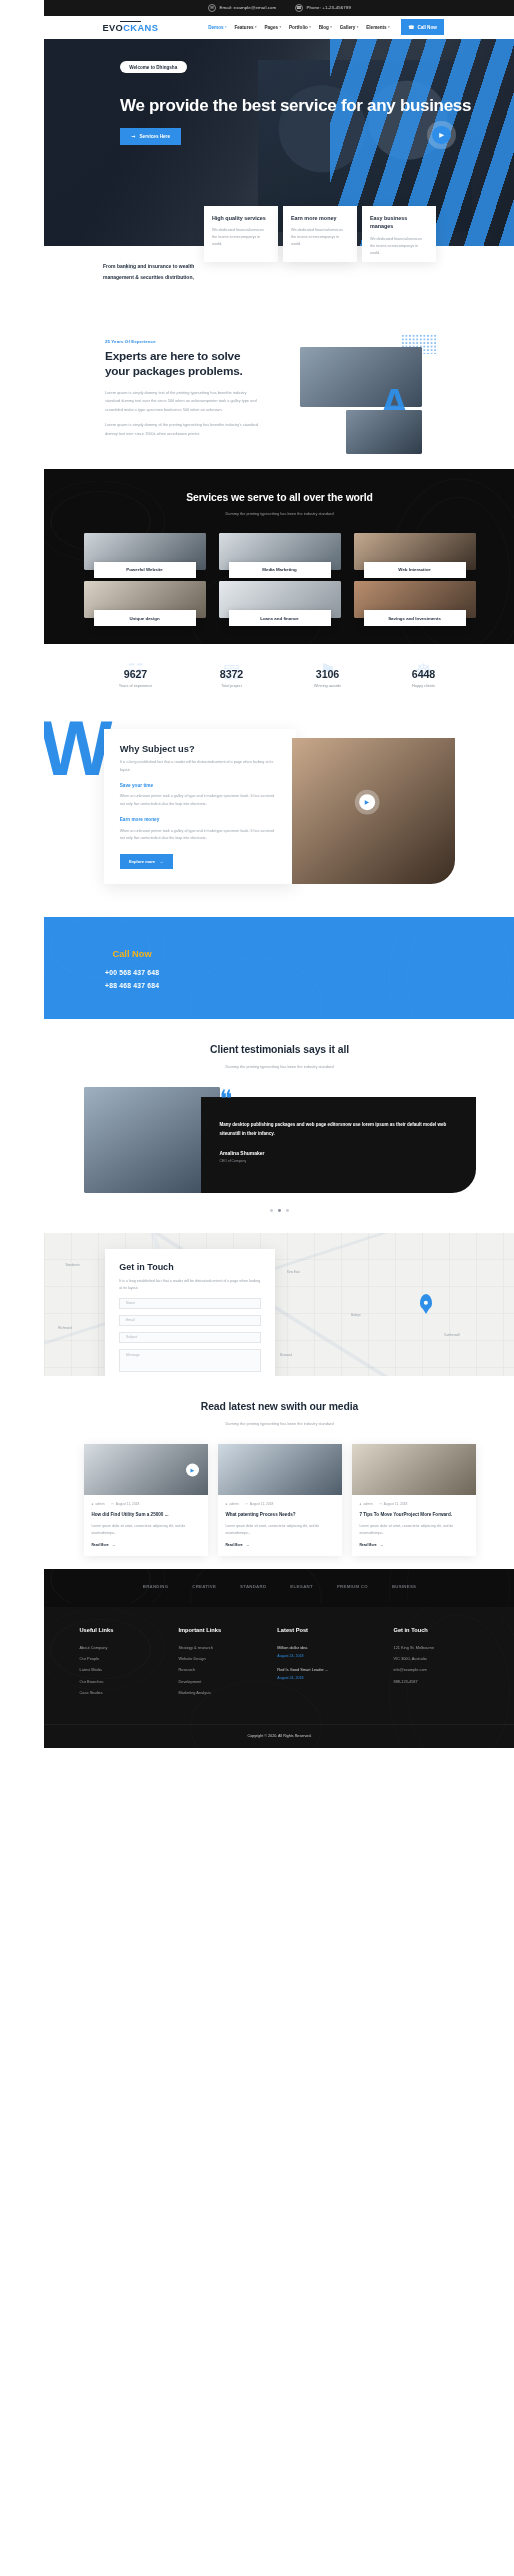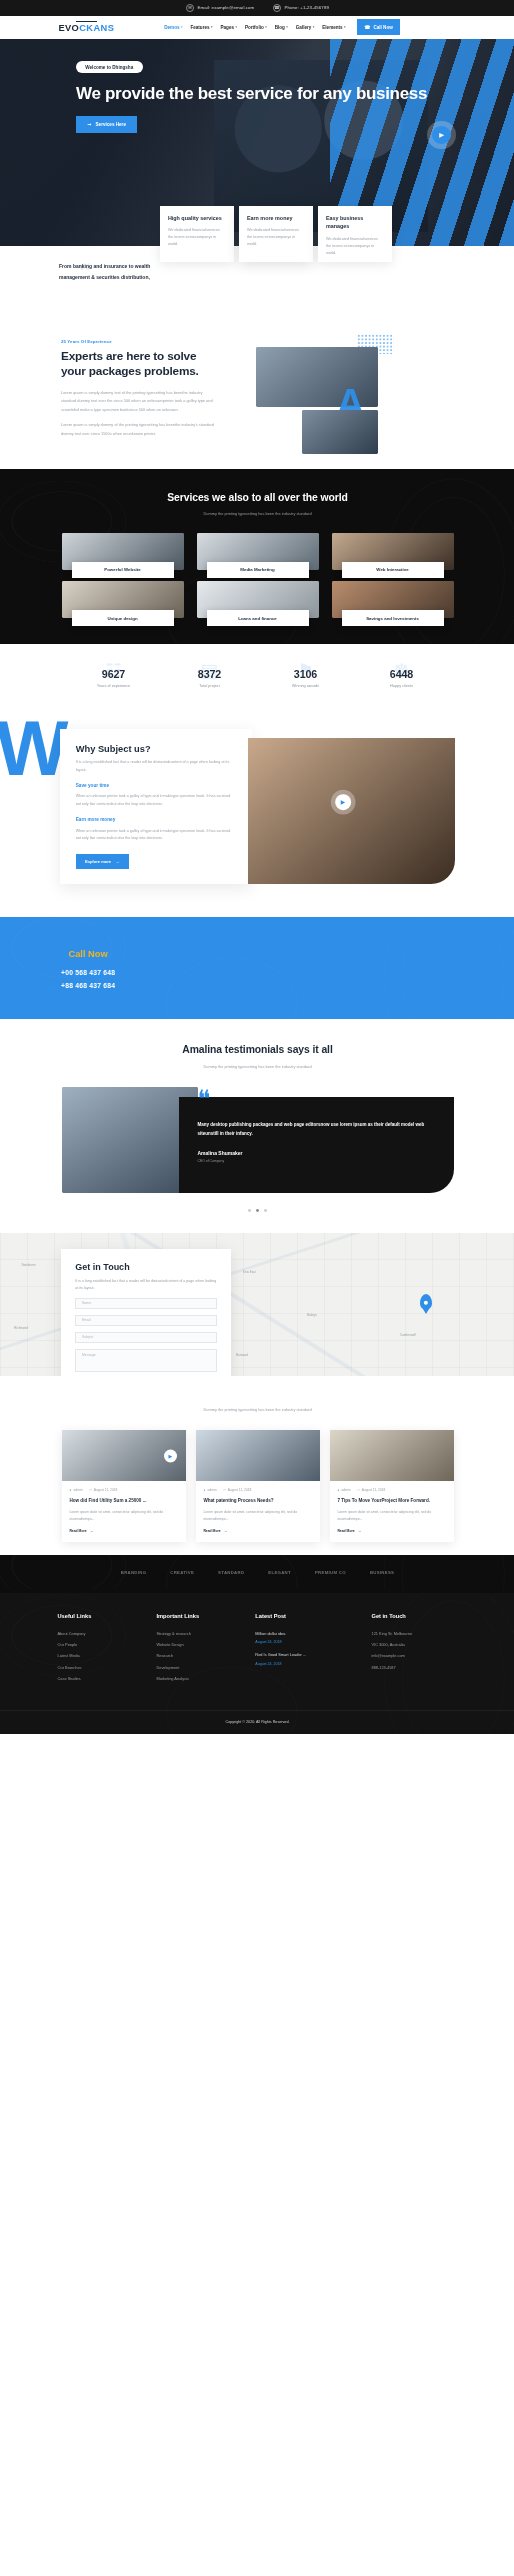--- a/index.html
+++ b/index.html
@@ -3,21 +3,21 @@
 <meta charset="utf-8">
 <style>
   * { box-sizing: border-box; margin: 0; padding: 0; }
   body {
     width: 515px;
     font-family: "Liberation Sans", sans-serif;
     background: #fff;
     color: #333;
     -webkit-font-smoothing: antialiased;
   }
-  .wrap { width: 515px; position: relative; overflow: hidden; }
+  .wrap { width: 515px; position: relative; overflow: hidden; padding-left: 44px; }
 
   
   .topbar {
     background: #161616; height: 15.7px; display: flex;
     align-items: center; justify-content: center; gap: 18.6px;
   }
   .topbar-item { display: flex; align-items: center; gap: 3.6px; }
   .tb-ic {
     width: 7.9px; height: 7.9px; border-radius: 50%;
     border: 0.7px solid #8b8b8b; color: #ddd;
@@ -68,21 +68,21 @@
       radial-gradient(circle at 70% 35%, #3a4758 0 39px, transparent 40px),
       linear-gradient(160deg,#263344,#17202c);
     opacity:.9;
   }
   .hero-inner { position: relative; z-index: 3; padding: 20px 0 0 76px; }
   .welcome-pill {
     display: inline-block; background: #fff; color: #1d2938;
     font-size: 4.6px; font-weight: 700; padding: 3.6px 9.3px; border-radius: 7.9px;
   }
   .hero-h1 {
-    margin-top: 11px; color: #fff; font-size: 17px; font-weight: 800;
+    margin-top: 23px; color: #fff; font-size: 17px; font-weight: 800;
     line-height: 1.22; letter-spacing: -0.3px;
   }
   .hero-btn {
     margin-top: 11.4px; background: #2f8fe8; color: #fff; display: inline-flex;
     align-items: center; gap: 4.3px; font-size: 4.6px; font-weight: 700;
     padding: 5.7px 11.4px; cursor: pointer;
   }
   .play-circle {
     position: absolute; right: 64px; top: 87px; z-index: 4;
     width: 18.6px; height: 18.6px; border-radius: 50%; background: #2f8fe8;
@@ -468,21 +468,21 @@
           <span class="big-a">A</span>
         </div>
         <div class="photo ph2"></div>
       </div>
     </div>
   </div>
 
   <div class="dark">
     <div class="topo"></div>
     <div class="sec-head">
-      <div class="sec-h2">Services we also to all over the world</div>
+      <div class="sec-h2">Services we serve to all over the world</div>
       <div class="sec-sub">Dummy the printing typesetting has been the industry standard</div>
     </div>
     <div class="srv-grid">
       <div class="srv-card">
         <div class="srv-img i1"></div>
         <div class="srv-label">Powerful Website</div>
       </div>
       <div class="srv-card">
         <div class="srv-img i2"></div>
         <div class="srv-label">Media Marketing</div>
@@ -558,21 +558,21 @@
       <div class="cta-right">
         <div class="call-now">Call Now</div>
         <div class="call-num">+00 568 437 648</div>
         <div class="call-num">+88 468 437 684</div>
       </div>
     </div>
   </div>
 
   <div class="testi">
     <div class="sec-head">
-      <div class="sec-h2">Amalina testimonials says it all</div>
+      <div class="sec-h2">Client testimonials says it all</div>
       <div class="sec-sub">Dummy the printing typesetting has been the industry standard</div>
     </div>
     <div class="testi-row">
       <div class="testi-img"></div>
       <div class="testi-card">
         <span class="testi-quote">❝</span>
         <div class="testi-txt">Many desktop publishing packages and web page editorsnow use lorem ipsum as their default model web siteunstill in their infancy.</div>
         <div class="testi-name">Amalina Shumaker</div>
         <div class="testi-role">CEO of Company</div>
       </div>
@@ -601,20 +601,21 @@
       <div class="fld">Name</div>
       <div class="fld">Email</div>
       <div class="fld">Subject</div>
       <div class="fld area">Message</div>
 
     </div>
   </div>
 
   <div class="blog">
     <div class="sec-head">
+      <div class="sec-h2">Read latest new swith our media</div>
       <div class="sec-sub">Dummy the printing typesetting has been the industry standard</div>
     </div>
     <div class="blog-grid">
       <div class="post">
         <div class="post-img pi1">
           <div class="post-play">
               <span>▶</span>
             </div>
         </div>
         <div class="post-meta">

